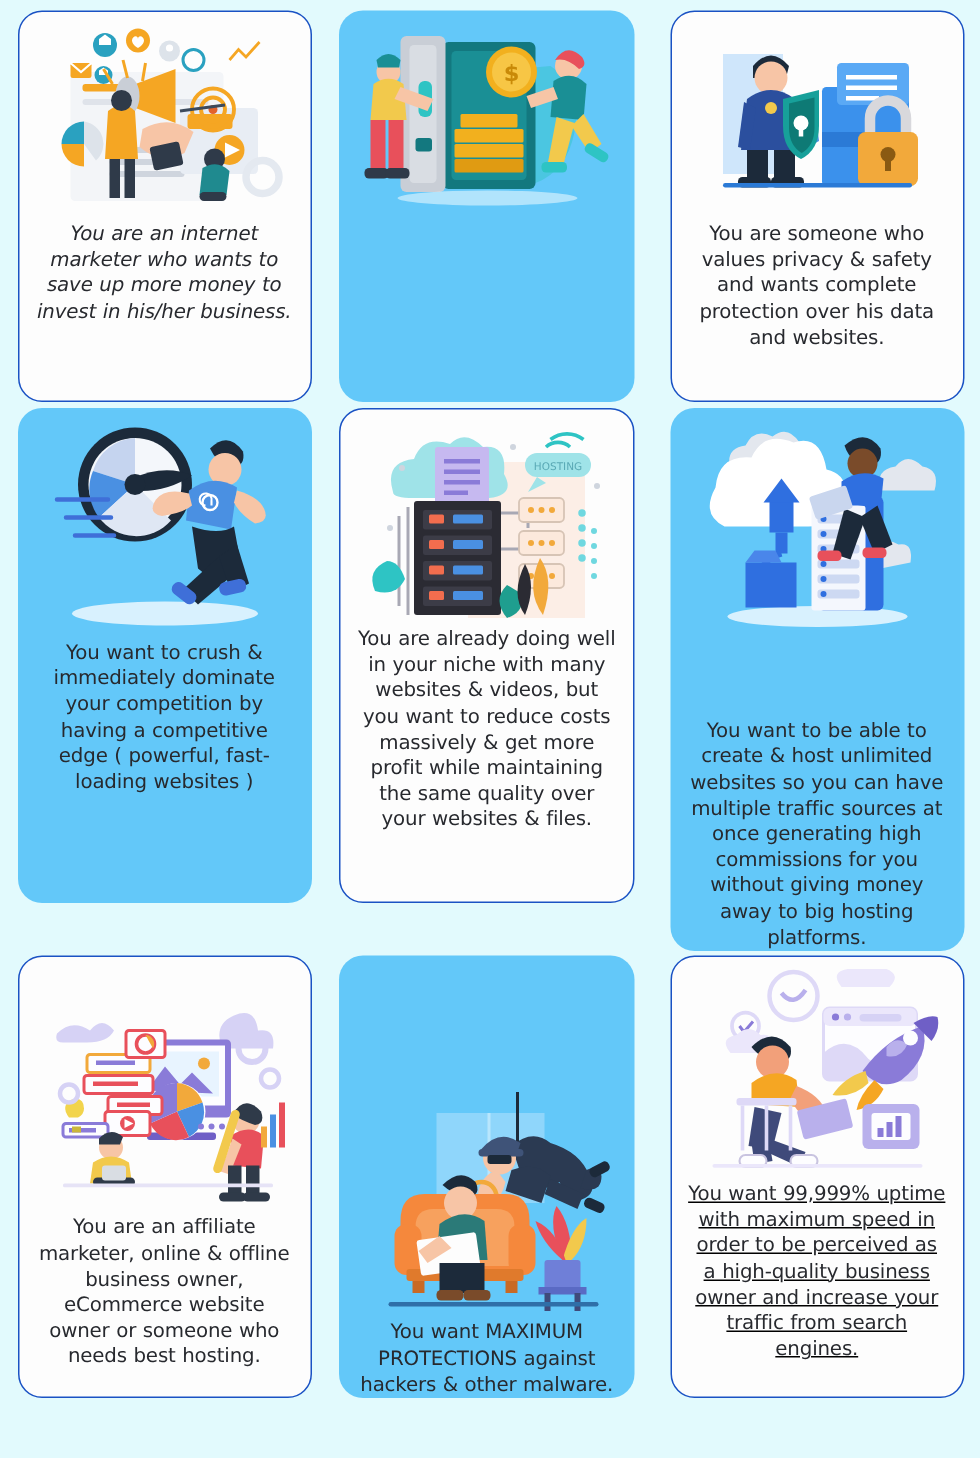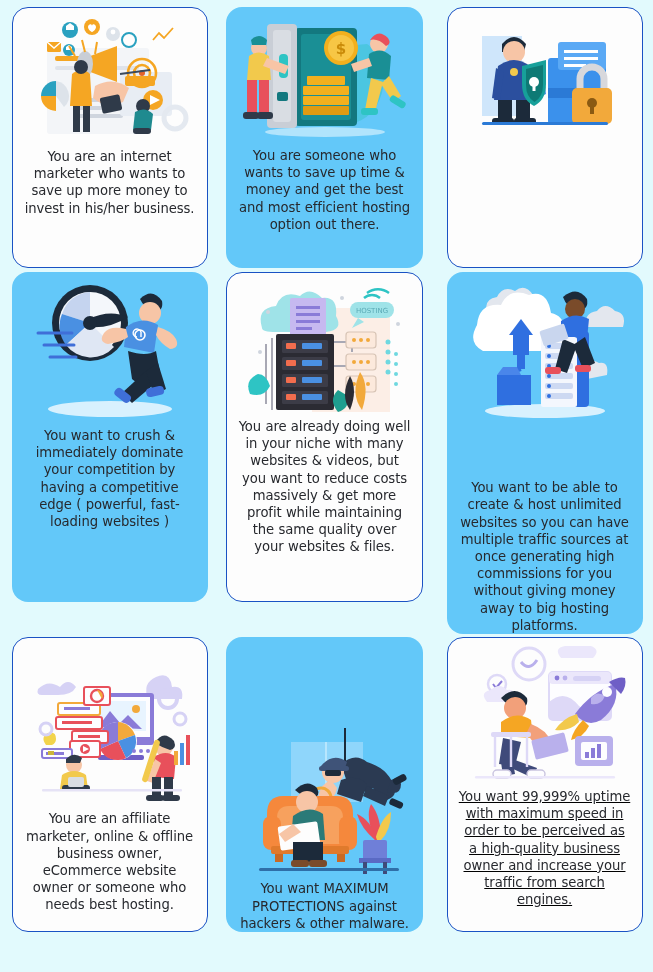--- a/index.html
+++ b/index.html
@@ -18,21 +18,21 @@
   }
   .cell { display: flex; align-items: flex-start; justify-content: center; }
   .card {
     border-radius: 16px;
     display: flex;
     flex-direction: column;
     align-items: center;
     overflow: hidden;
   }
   
-  .c1 { width: 196px; margin: 7px 0 0 9px; height: 261px; }
+  .c1 { width: 196px; margin: 7px 0 0 9px; height: 261px; font-style: italic; }
   .c2 { width: 197px; margin: 7px 0 0 8px; height: 261px; }
   .c3 { width: 196px; margin: 7px 0 0 5px; height: 261px; }
   .c4 { width: 196px; margin: 0px 0 6px 9px; height: 330px; }
   .c5 { width: 197px; margin: 0px 0 0 8px; height: 330px; }
   .c6 { width: 196px; margin: 0px 0 0 5px; height: 362px; justify-content: space-between; }
   .c7 { width: 196px; margin: 0px 0 0 9px; height: 295px; justify-content: center; }
   .c8 { width: 197px; margin: 0px 0 0 8px; height: 295px; justify-content: flex-end; }
   .c9 { width: 196px; margin: 0px 0 0 5px; height: 295px; text-decoration: underline; }
 
   .card.white {
@@ -161,21 +161,20 @@
             <path d="M132 44 q12 -8 22 2 l-2 24 l-22 -2 z" fill="#1a8f95"></path>
             <path d="M132 48 l-18 6 l3 8 l18 -6 z" fill="#f7c5a6"></path>
             <path d="M134 68 l-6 32 l10 2 l8 -30 z" fill="#f2c94c"></path>
             <path d="M152 66 l12 20 l-8 6 l-12 -18 z" fill="#f2c94c"></path>
             <rect x="124" y="98" width="17" height="7" rx="3" fill="#2ec4c4"></rect>
             <rect x="152" y="88" width="17" height="7" rx="3" fill="#2ec4c4" transform="rotate(32 160 92)"></rect>
           </g>
           <ellipse cx="88" cy="122" rx="60" ry="5" fill="#ffffff" opacity="0.5"></ellipse>
         </svg>
       </div>
-      <div class="blurb">You are someone who wants to save up time &amp; money and get the best and most efficient hosting option out there.</div>
     </div>
   </div>
 
   <div class="cell">
     <div class="card white c3">
       <div class="art" style="height:140px;">
         <svg width="170" height="132" viewBox="0 0 170 132">
           <rect x="22" y="24" width="40" height="80" fill="#cfe6fb"></rect>
           <rect x="88" y="46" width="58" height="66" rx="3" fill="#3b91ec"></rect>
           <rect x="88" y="76" width="58" height="10" fill="#2b7ad6"></rect>
@@ -200,20 +199,21 @@
             <rect x="32" y="106" width="22" height="7" rx="3" fill="#1c2a3a"></rect>
             <rect x="54" y="106" width="22" height="7" rx="3" fill="#1c2a3a"></rect>
           </g>
           <path d="M62 54 l24 -6 l0 24 q0 16 -12 22 q-12 -6 -12 -22 z" fill="#17a09a"></path>
           <path d="M66 57 l17 -4 l0 20 q0 12 -8.5 17 q-8.5 -5 -8.5 -17 z" fill="#0e7a75"></path>
           <circle cx="74" cy="70" r="5" fill="#fff"></circle>
           <rect x="72.5" y="72" width="3" height="7" fill="#fff"></rect>
           <rect x="22" y="110" width="126" height="3" rx="1.5" fill="#2b7ad6"></rect>
         </svg>
       </div>
+      <div class="blurb">You are someone who values privacy &amp; safety and wants complete protection over his data and websites.</div>
     </div>
   </div>
 
   <div class="cell">
     <div class="card blue c4">
       <div class="art" style="height:155px;">
         <svg width="176" height="150" viewBox="0 0 176 150">
           <ellipse cx="88" cy="134" rx="62" ry="8" fill="#ffffff" opacity="0.75"></ellipse>
           <circle cx="68" cy="48" r="38" fill="#1c2a3a"></circle>
           <circle cx="68" cy="48" r="31" fill="#f4f7fb"></circle>

